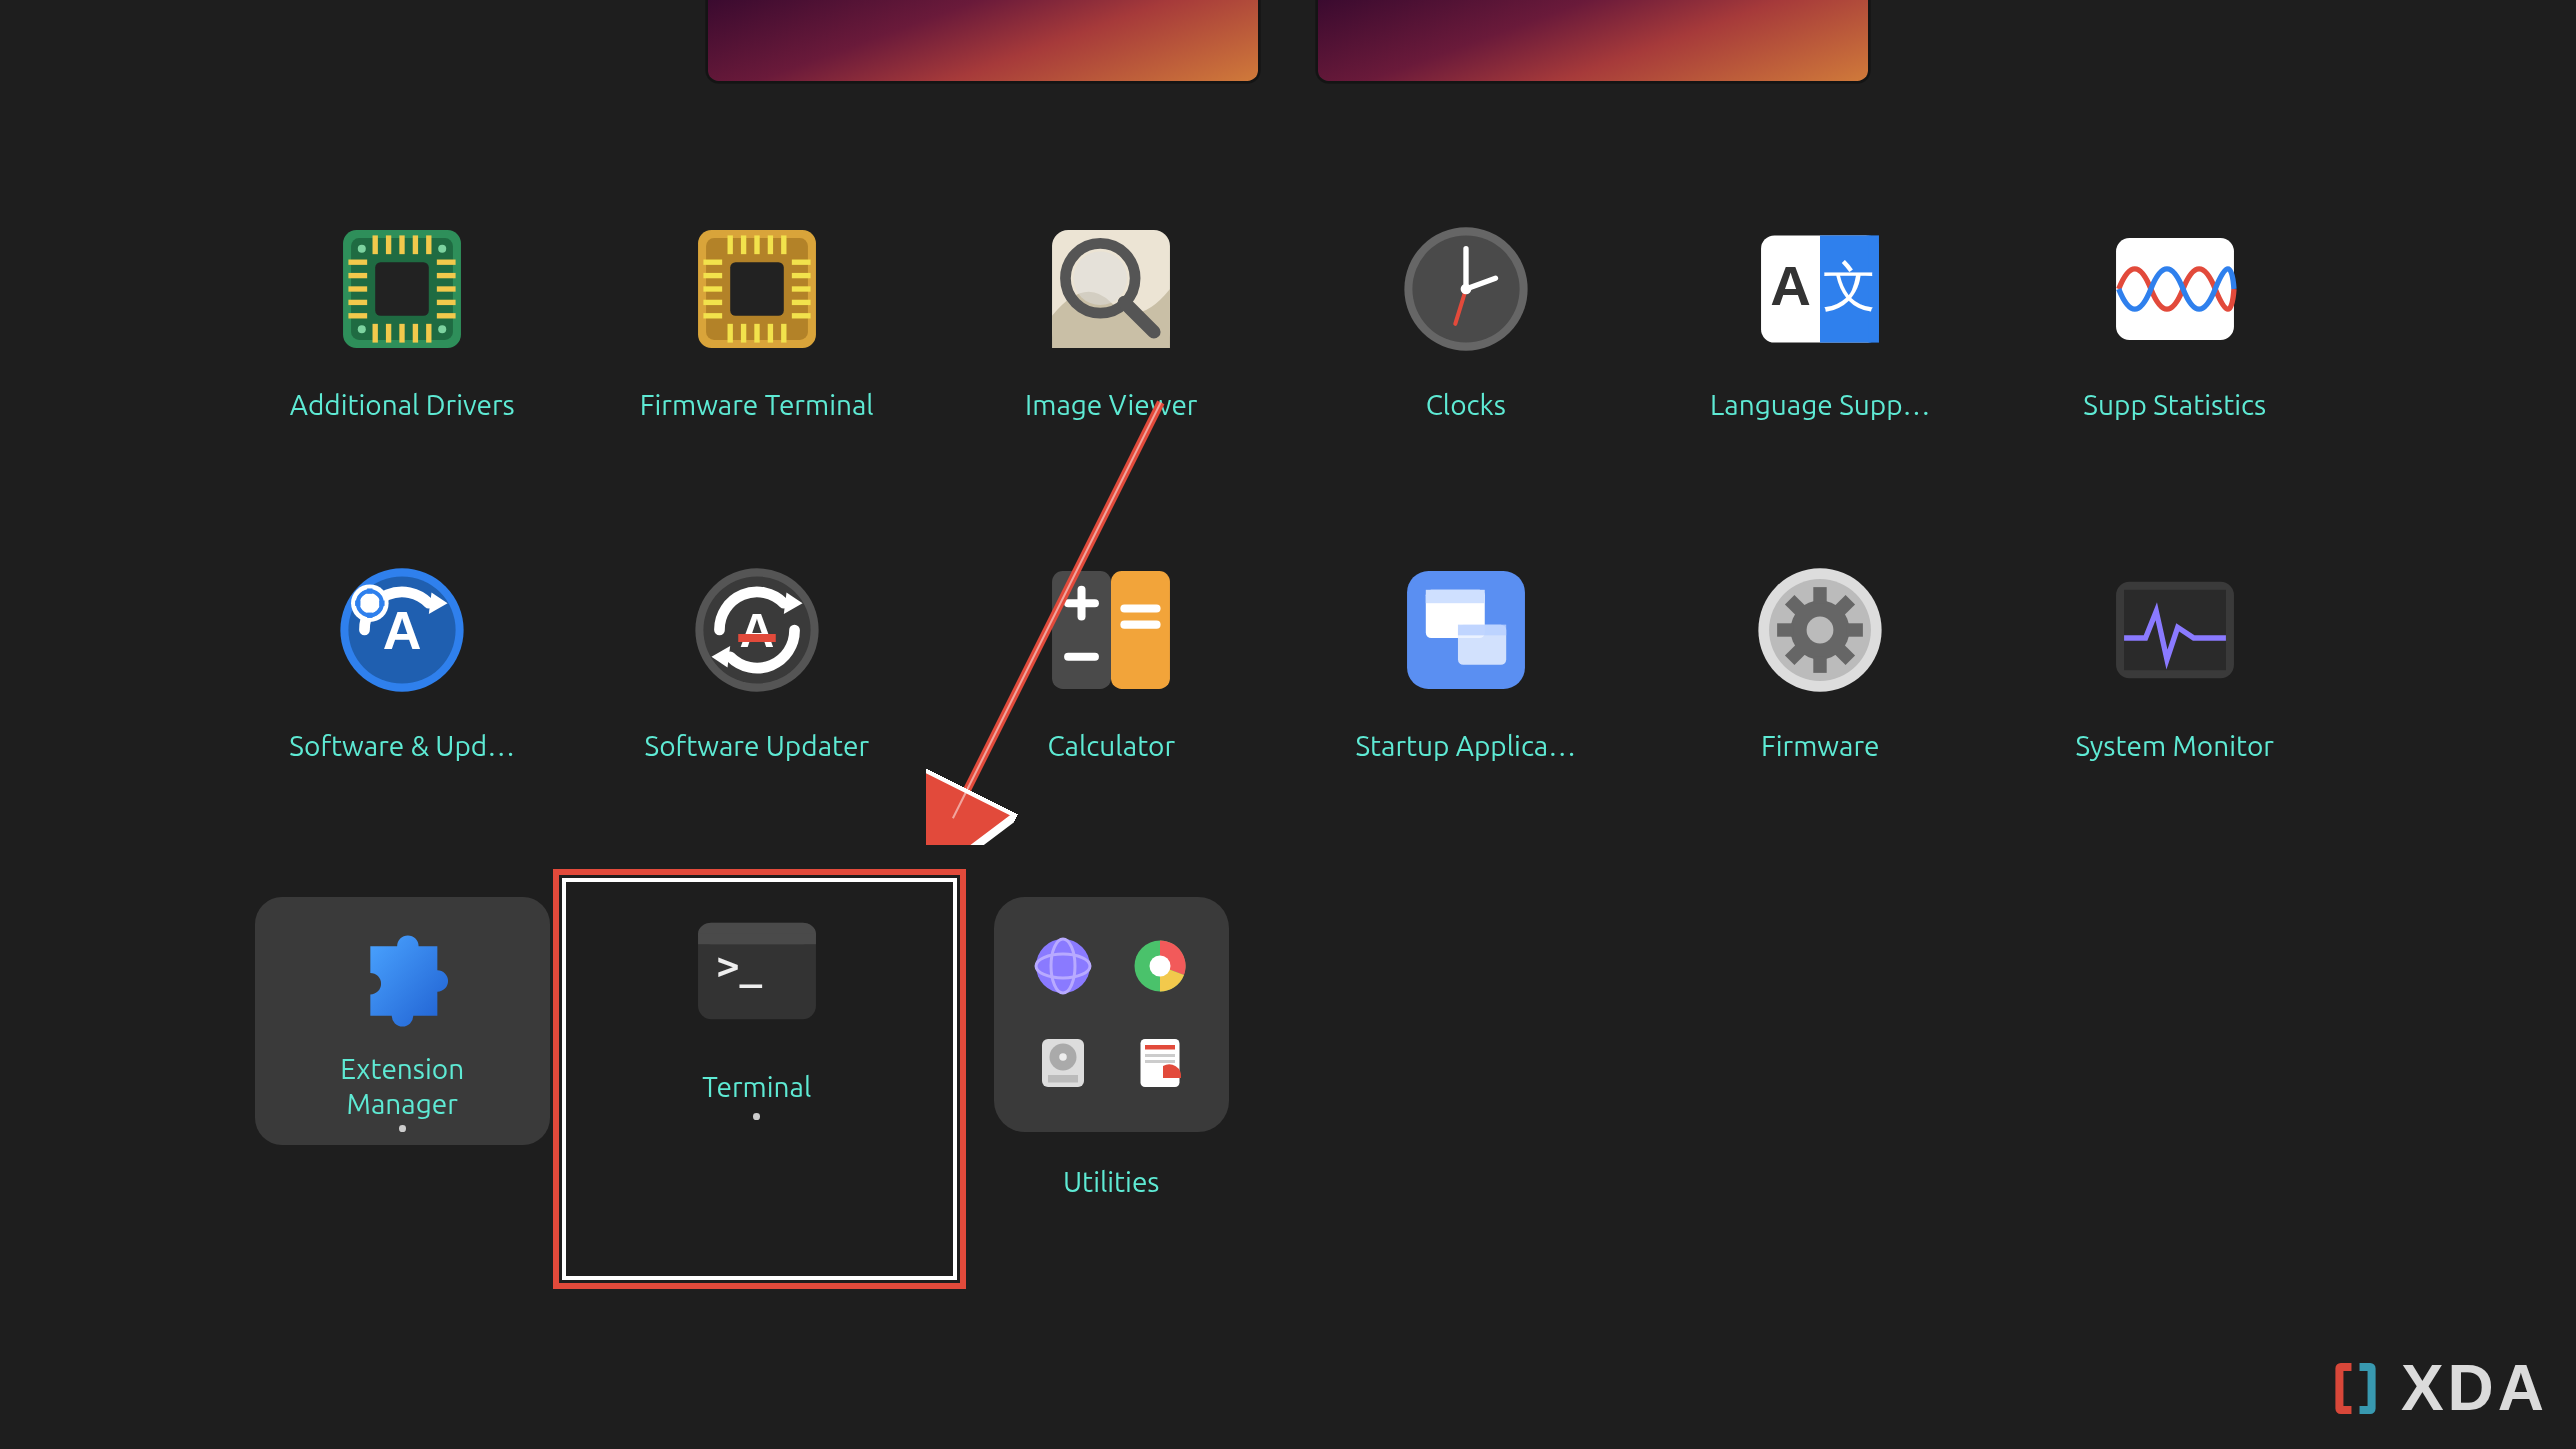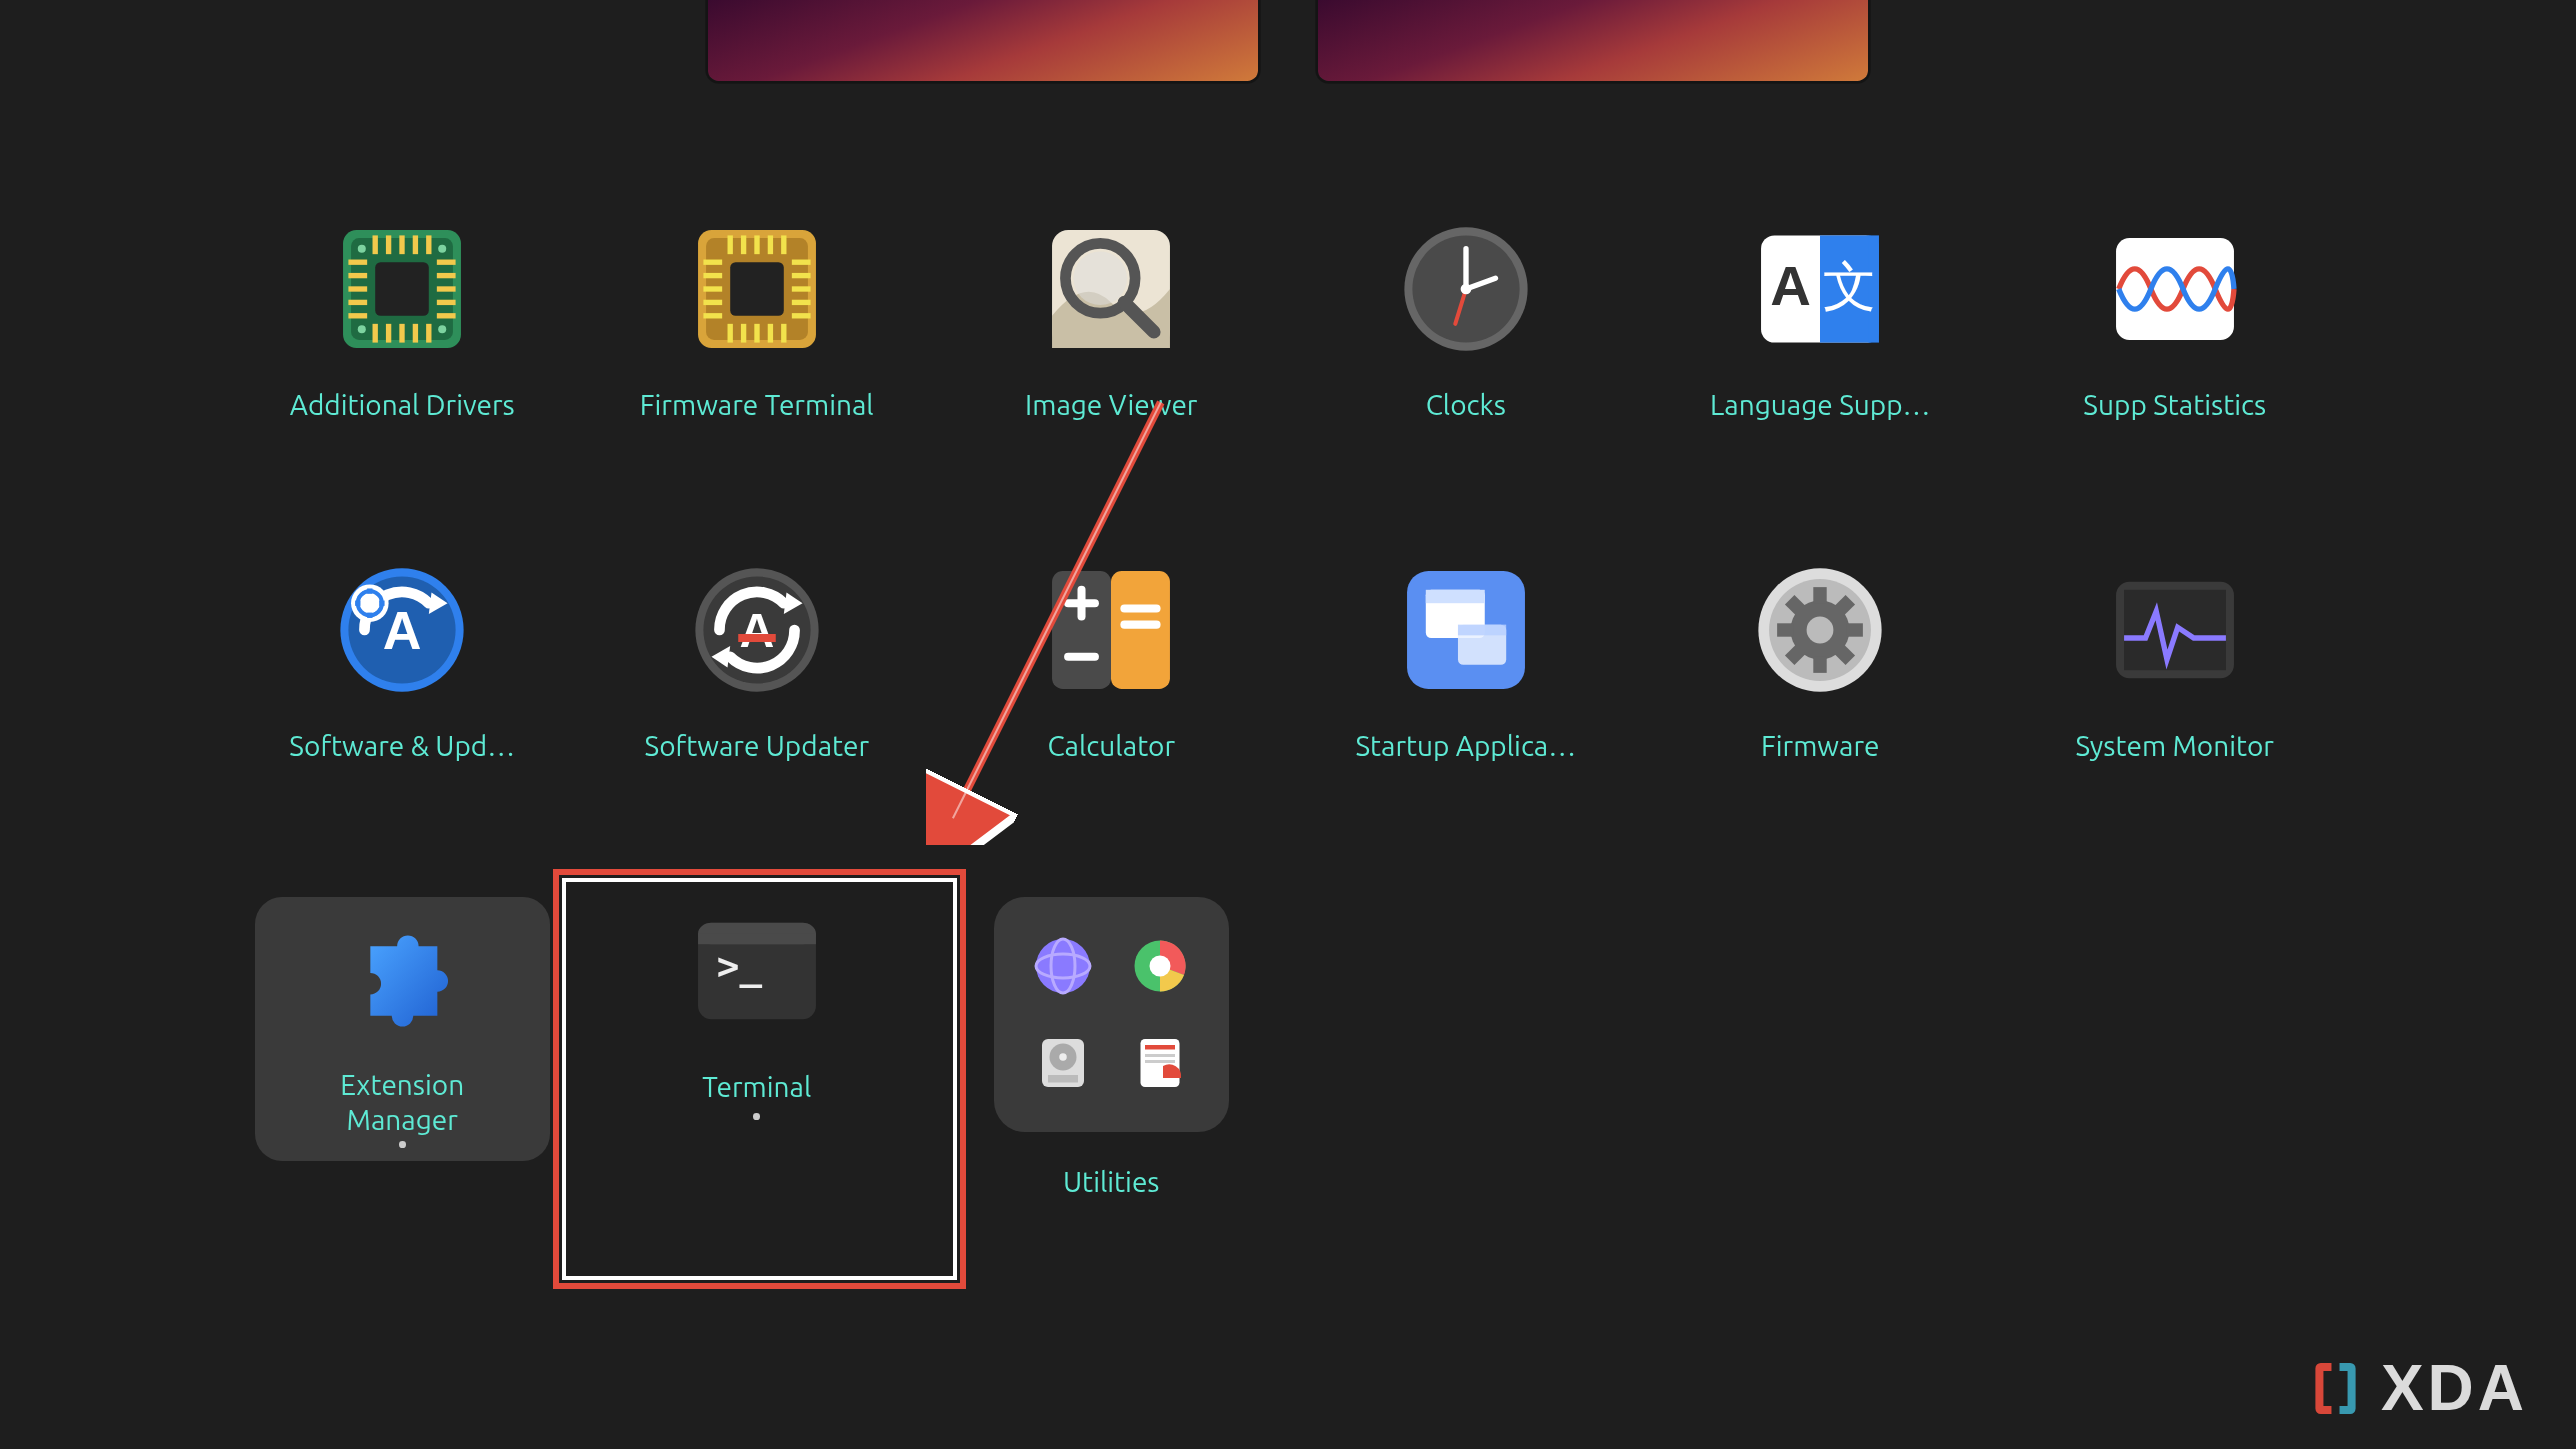--- a/index.html
+++ b/index.html
@@ -71,21 +71,21 @@
   }
   .highlighted-bg {
     background: #3a3a3a;
     border-radius: 27px;
     padding: 17.4px 27px 13.4px 27px;
     display: flex;
     flex-direction: column;
     align-items: center;
   }
   .highlighted-bg .app-icon-wrap { width: 148px; height: 134px; }
-  .highlighted-bg .app-label { margin-top: 19px; }
+  .highlighted-bg .app-label { margin-top: 3px; }
   .running-dot {
     width: 6.7px; height: 6.7px; border-radius: 50%;
     background: #ccc; margin-top: 4px;
   }
   .highlight-frame {
     position: absolute;
     border: 6.7px solid #e24a3b;
     outline: 4px solid #ffffff;
     outline-offset: -13.4px;
     pointer-events: none;
@@ -106,21 +106,21 @@
     padding: 29.5px;
     align-items: center;
     justify-items: center;
   }
   .folder-mini {
     width: 74px; height: 74px;
     display:flex; align-items:center; justify-content:center;
   }
   .xda-logo {
     position: absolute;
-    right: 48px;
+    right: 28px;
     bottom: 24px;
     display: flex;
     align-items: center;
     gap: 12px;
     opacity: 0.95;
   }
   .xda-text {
     font-size: 64px;
     font-weight: 700;
     letter-spacing: 4px;

